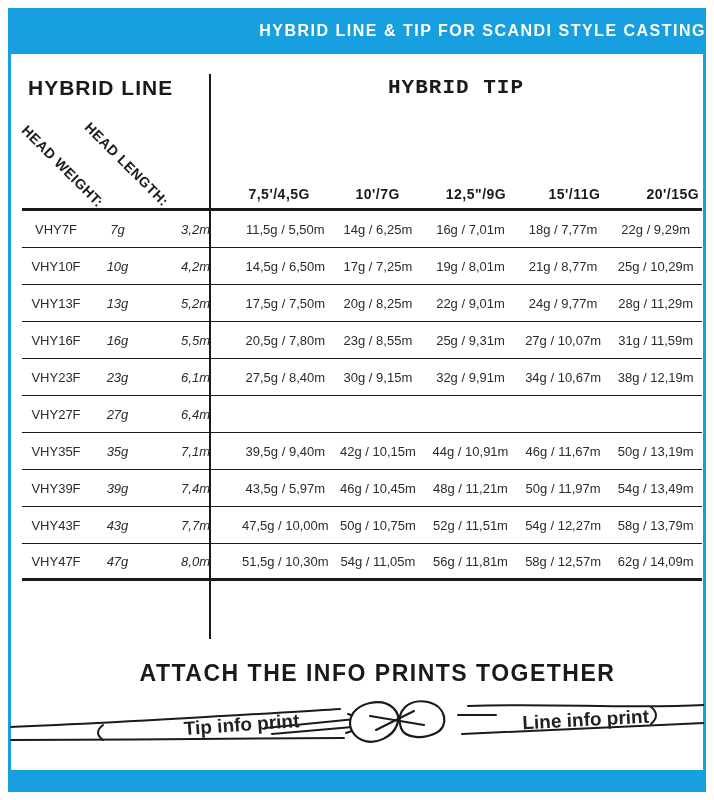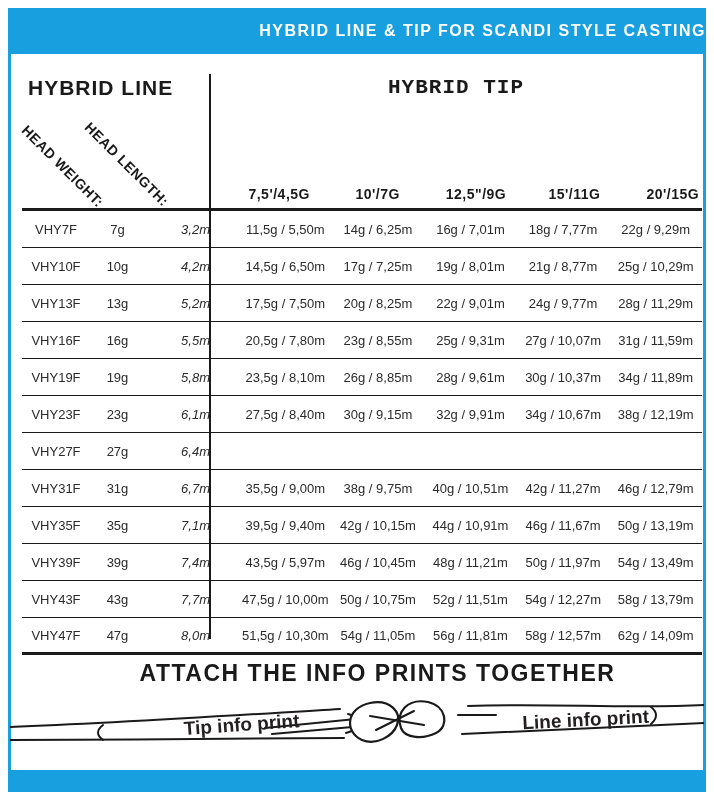--- a/index.html
+++ b/index.html
@@ -40,21 +40,21 @@
   .header-rule { position:absolute; left:22px; top:208px; width:680px; height:3px; background:#1a1a1a; }
 
   
   .table-body { position:absolute; left:22px; top:211px; width:680px; }
   .row {
     box-sizing:border-box; display:flex; height:37px; align-items:center;
     border-bottom:1.5px solid #1a1a1a; font-size:13px; color:#2b2b2b; white-space:nowrap;
   }
   .row:last-child { border-bottom-width:3px; }
   .cell.model  { width:68px; text-align:center; }
-  .cell.weight { width:55px; text-align:center; }
+  .cell.weight { width:55px; text-align:center;font-style:italic; }
   .cell.length { width:65px; text-align:right;font-style:italic; }
   .tipcells { flex:1; display:flex;padding-left:29px; }
   .tip-cell { flex:1; text-align:center; }
 
   
   .footer-heading {
     position:absolute; left:0; right:0; top:660px; text-align:center;
     font-weight:bold; font-size:23px; letter-spacing:1.5px; color:#1a1a1a; white-space:nowrap;padding-left:41px;
   }
   .knot-art { position:absolute; left:10px; top:694px; }
@@ -140,64 +140,40 @@
     <div class="cell length">5,5m</div>
     <div class="tipcells">
           <div class="tip-cell">20,5g / 7,80m</div>
           <div class="tip-cell">23g / 8,55m</div>
           <div class="tip-cell">25g / 9,31m</div>
           <div class="tip-cell">27g / 10,07m</div>
           <div class="tip-cell">31g / 11,59m</div>
         </div>
   </div>
 
-  <div class="row">
-    <div class="cell model">VHY19F</div>
-    <div class="cell weight">19g</div>
-    <div class="cell length">5,8m</div>
-    <div class="tipcells">
-          <div class="tip-cell">23,5g / 8,10m</div>
-          <div class="tip-cell">26g / 8,85m</div>
-          <div class="tip-cell">28g / 9,61m</div>
-          <div class="tip-cell">30g / 10,37m</div>
-          <div class="tip-cell">34g / 11,89m</div>
-        </div>
-  </div>
 
   <div class="row">
     <div class="cell model">VHY23F</div>
     <div class="cell weight">23g</div>
     <div class="cell length">6,1m</div>
     <div class="tipcells">
           <div class="tip-cell">27,5g / 8,40m</div>
           <div class="tip-cell">30g / 9,15m</div>
           <div class="tip-cell">32g / 9,91m</div>
           <div class="tip-cell">34g / 10,67m</div>
           <div class="tip-cell">38g / 12,19m</div>
         </div>
   </div>
 
   <div class="row">
     <div class="cell model">VHY27F</div>
     <div class="cell weight">27g</div>
     <div class="cell length">6,4m</div>
   </div>
 
-  <div class="row">
-    <div class="cell model">VHY31F</div>
-    <div class="cell weight">31g</div>
-    <div class="cell length">6,7m</div>
-    <div class="tipcells">
-          <div class="tip-cell">35,5g / 9,00m</div>
-          <div class="tip-cell">38g / 9,75m</div>
-          <div class="tip-cell">40g / 10,51m</div>
-          <div class="tip-cell">42g / 11,27m</div>
-          <div class="tip-cell">46g / 12,79m</div>
-        </div>
-  </div>
 
   <div class="row">
     <div class="cell model">VHY35F</div>
     <div class="cell weight">35g</div>
     <div class="cell length">7,1m</div>
     <div class="tipcells">
           <div class="tip-cell">39,5g / 9,40m</div>
           <div class="tip-cell">42g / 10,15m</div>
           <div class="tip-cell">44g / 10,91m</div>
           <div class="tip-cell">46g / 11,67m</div>

